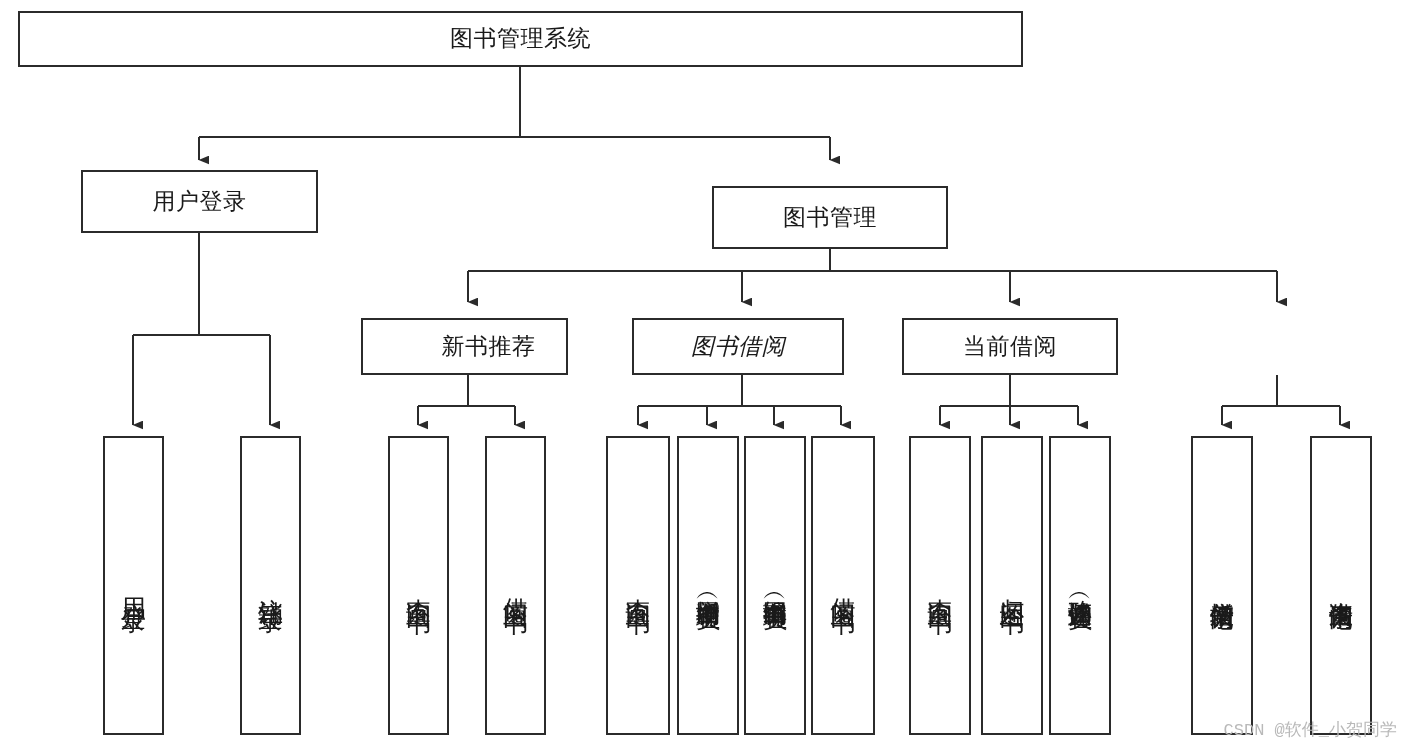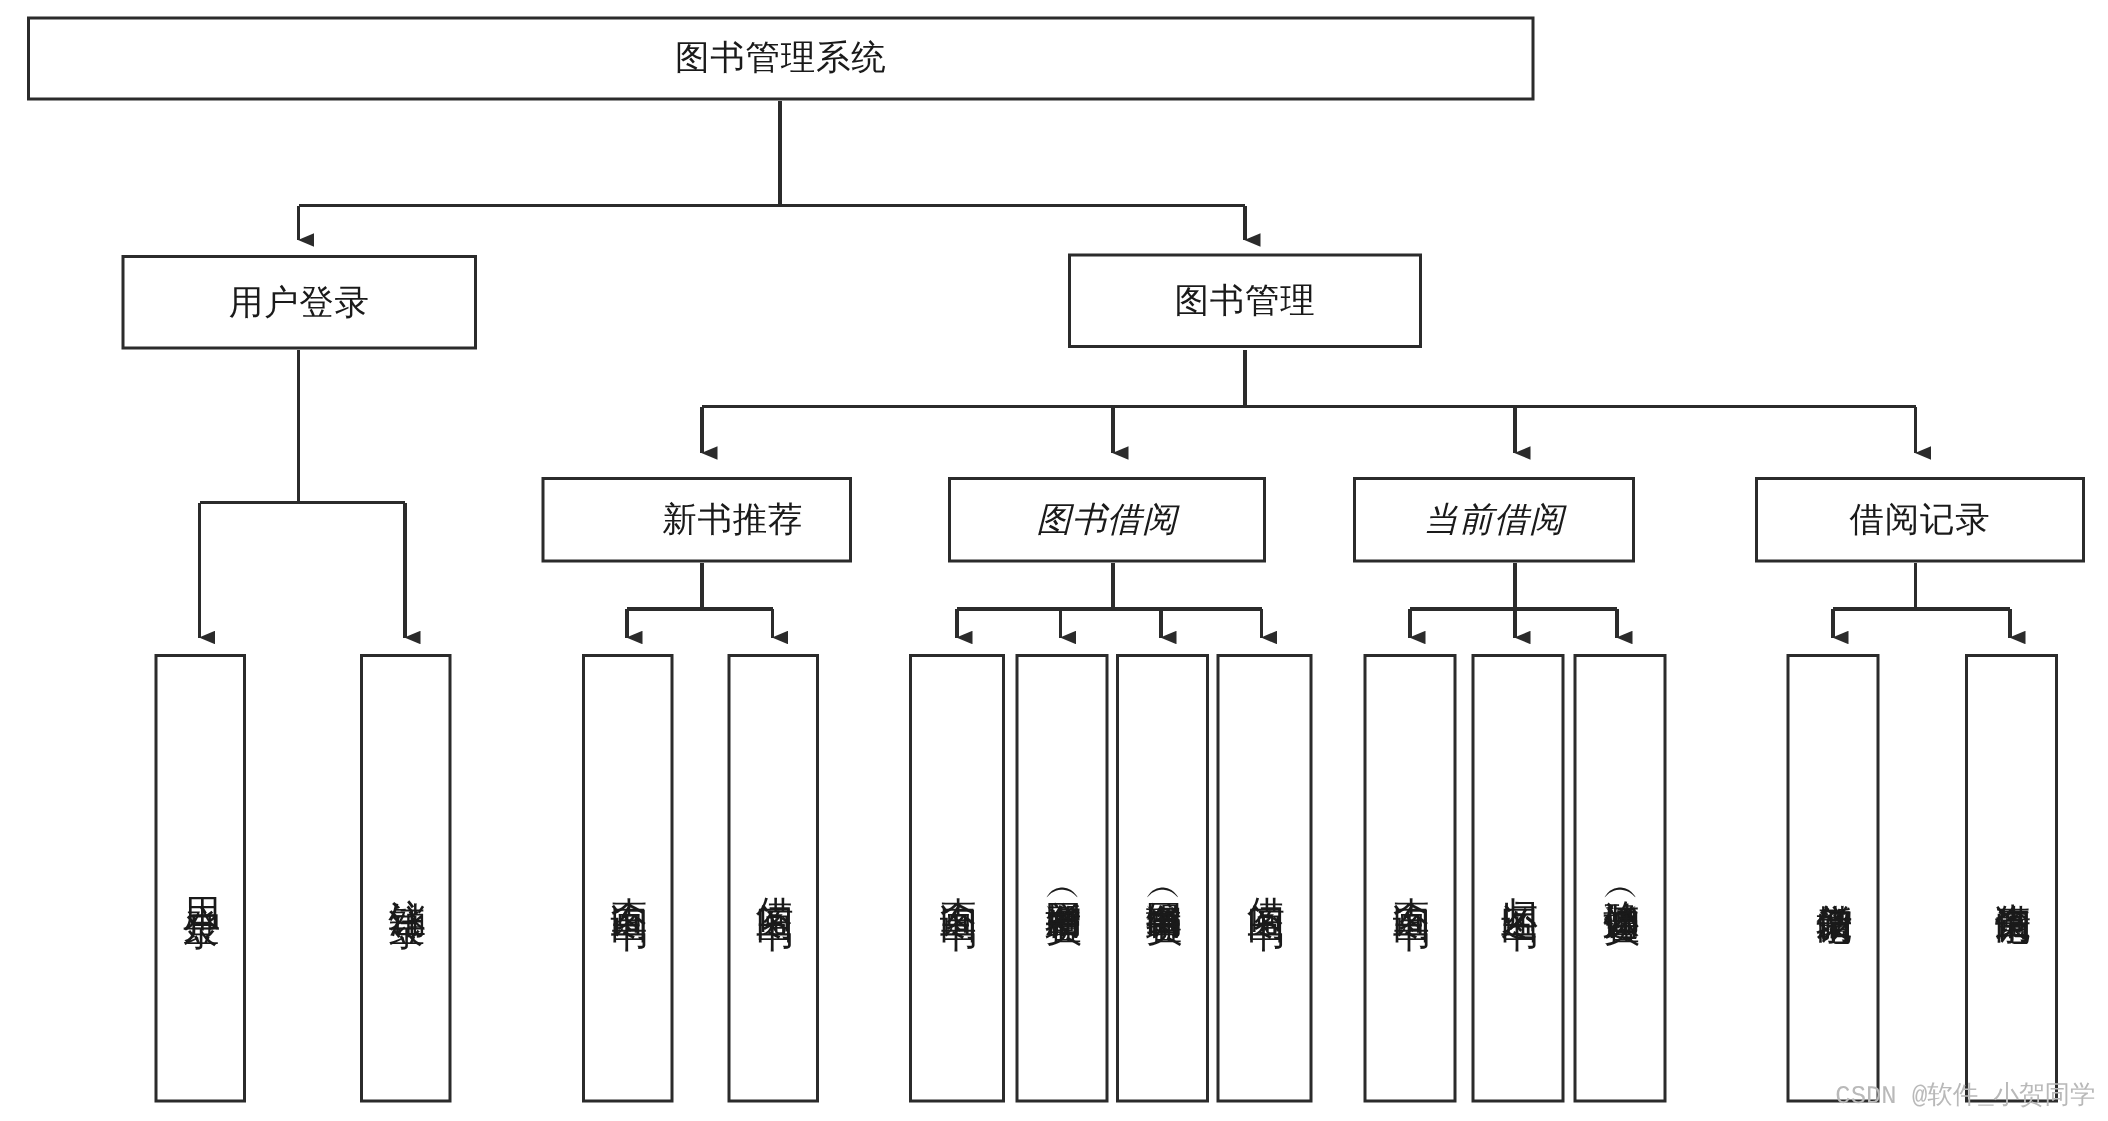--- a/index.html
+++ b/index.html
@@ -134,39 +134,36 @@
   </svg>
 
   <div class="node root h-node" style="left:18px; top:11px; width:1005px; height:56px;">
     <span class="label">图书管理系统</span>
   </div>
 
   <div class="node h-node" style="left:81px; top:170px; width:237px; height:63px;">
     <span class="label">用户登录</span>
   </div>
 
-  <div class="node h-node" style="left:712px; top:169px; width:236px; height:63px;">
+  <div class="node h-node" style="left:712px; top:186px; width:236px; height:63px;">
     <span class="label">图书管理</span>
   </div>
 
   <div class="node h-node" style="left:361px; top:318px; width:207px; height:57px;padding-left:48px;">
     <span class="label">新书推荐</span>
   </div>
 
   <div class="node h-node" style="left:632px; top:318px; width:212px; height:57px;font-style:italic;">
     <span class="label">图书借阅</span>
   </div>
 
-  <div class="node h-node" style="left:902px; top:318px; width:188px; height:57px;font-style:italic;">
+  <div class="node h-node" style="left:902px; top:318px; width:216px; height:57px;">
     <span class="label">当前借阅</span>
   </div>
 
-  <div class="node h-node" style="left:1170px; top:318px; width:220px; height:57px;">
-    <span class="label">借阅记录</span>
-  </div>
 
   <div class="node v-node" style="left:103px; top:436px; width:61px; height:299px;">
     <span class="label">用户登录</span>
   </div>
 
   <div class="node v-node" style="left:240px; top:436px; width:61px; height:299px;">
     <span class="label">注销登录</span>
   </div>
 
   <div class="node v-node" style="left:388px; top:436px; width:61px; height:299px;">

